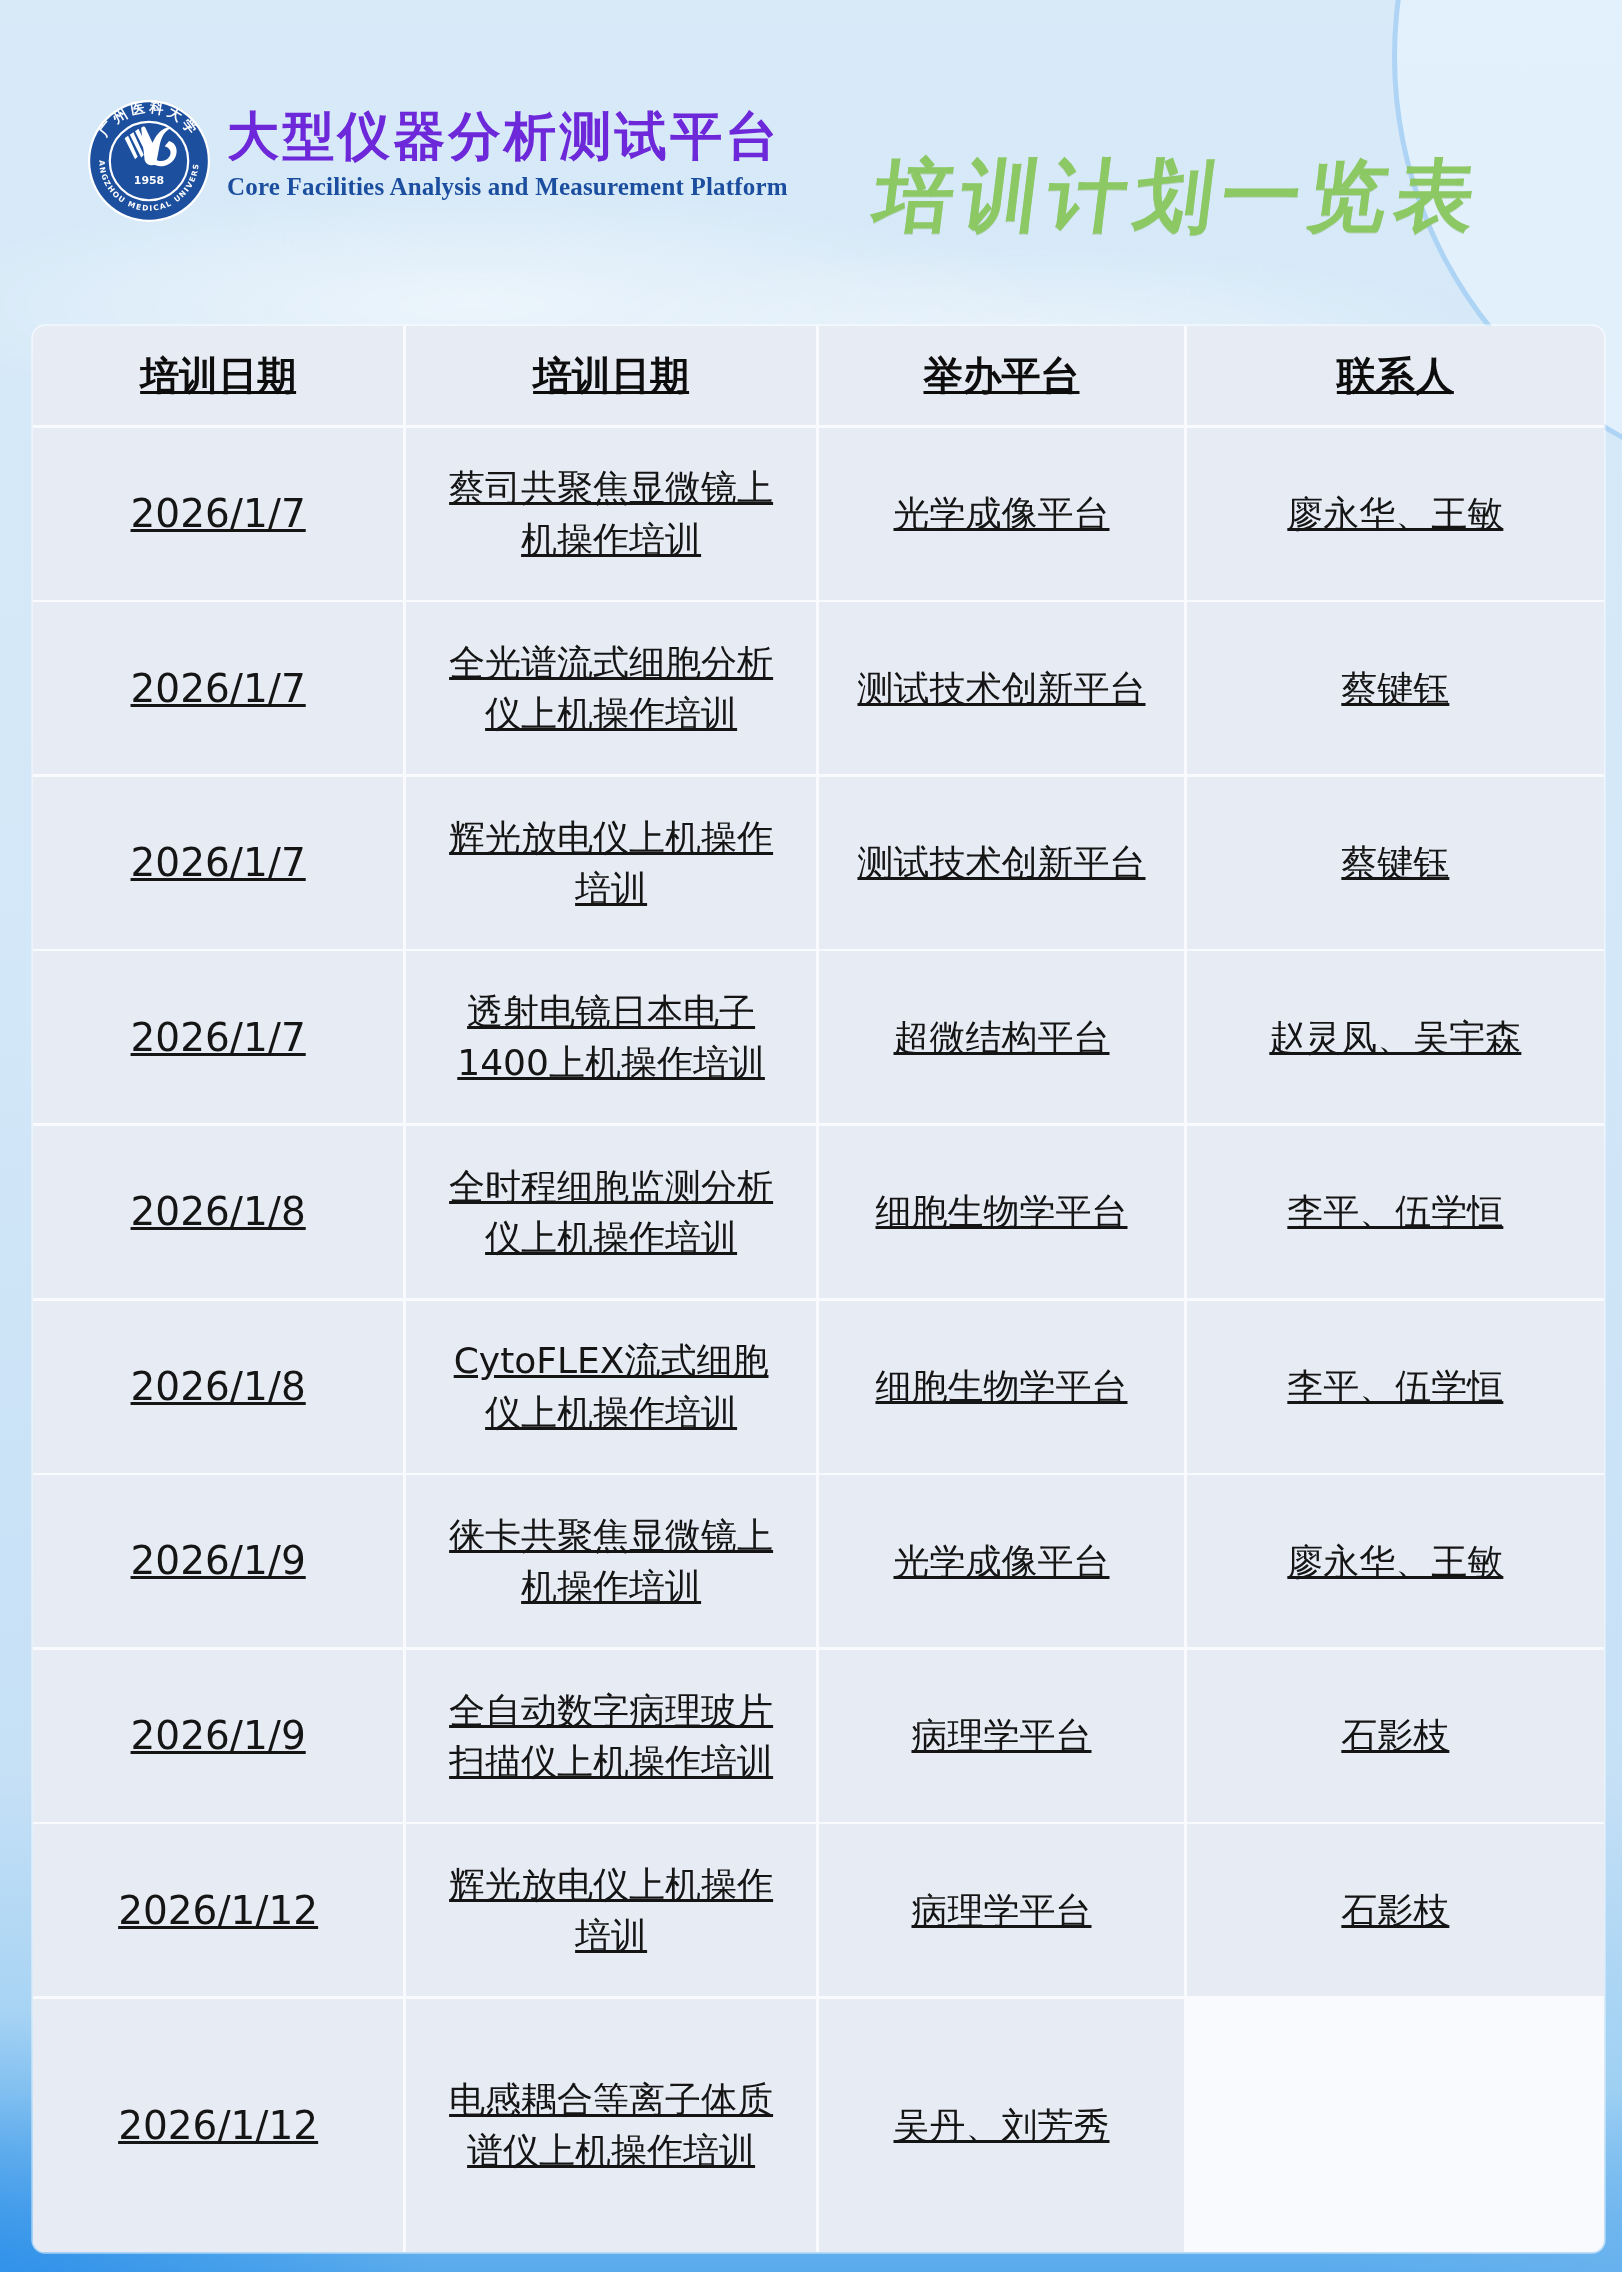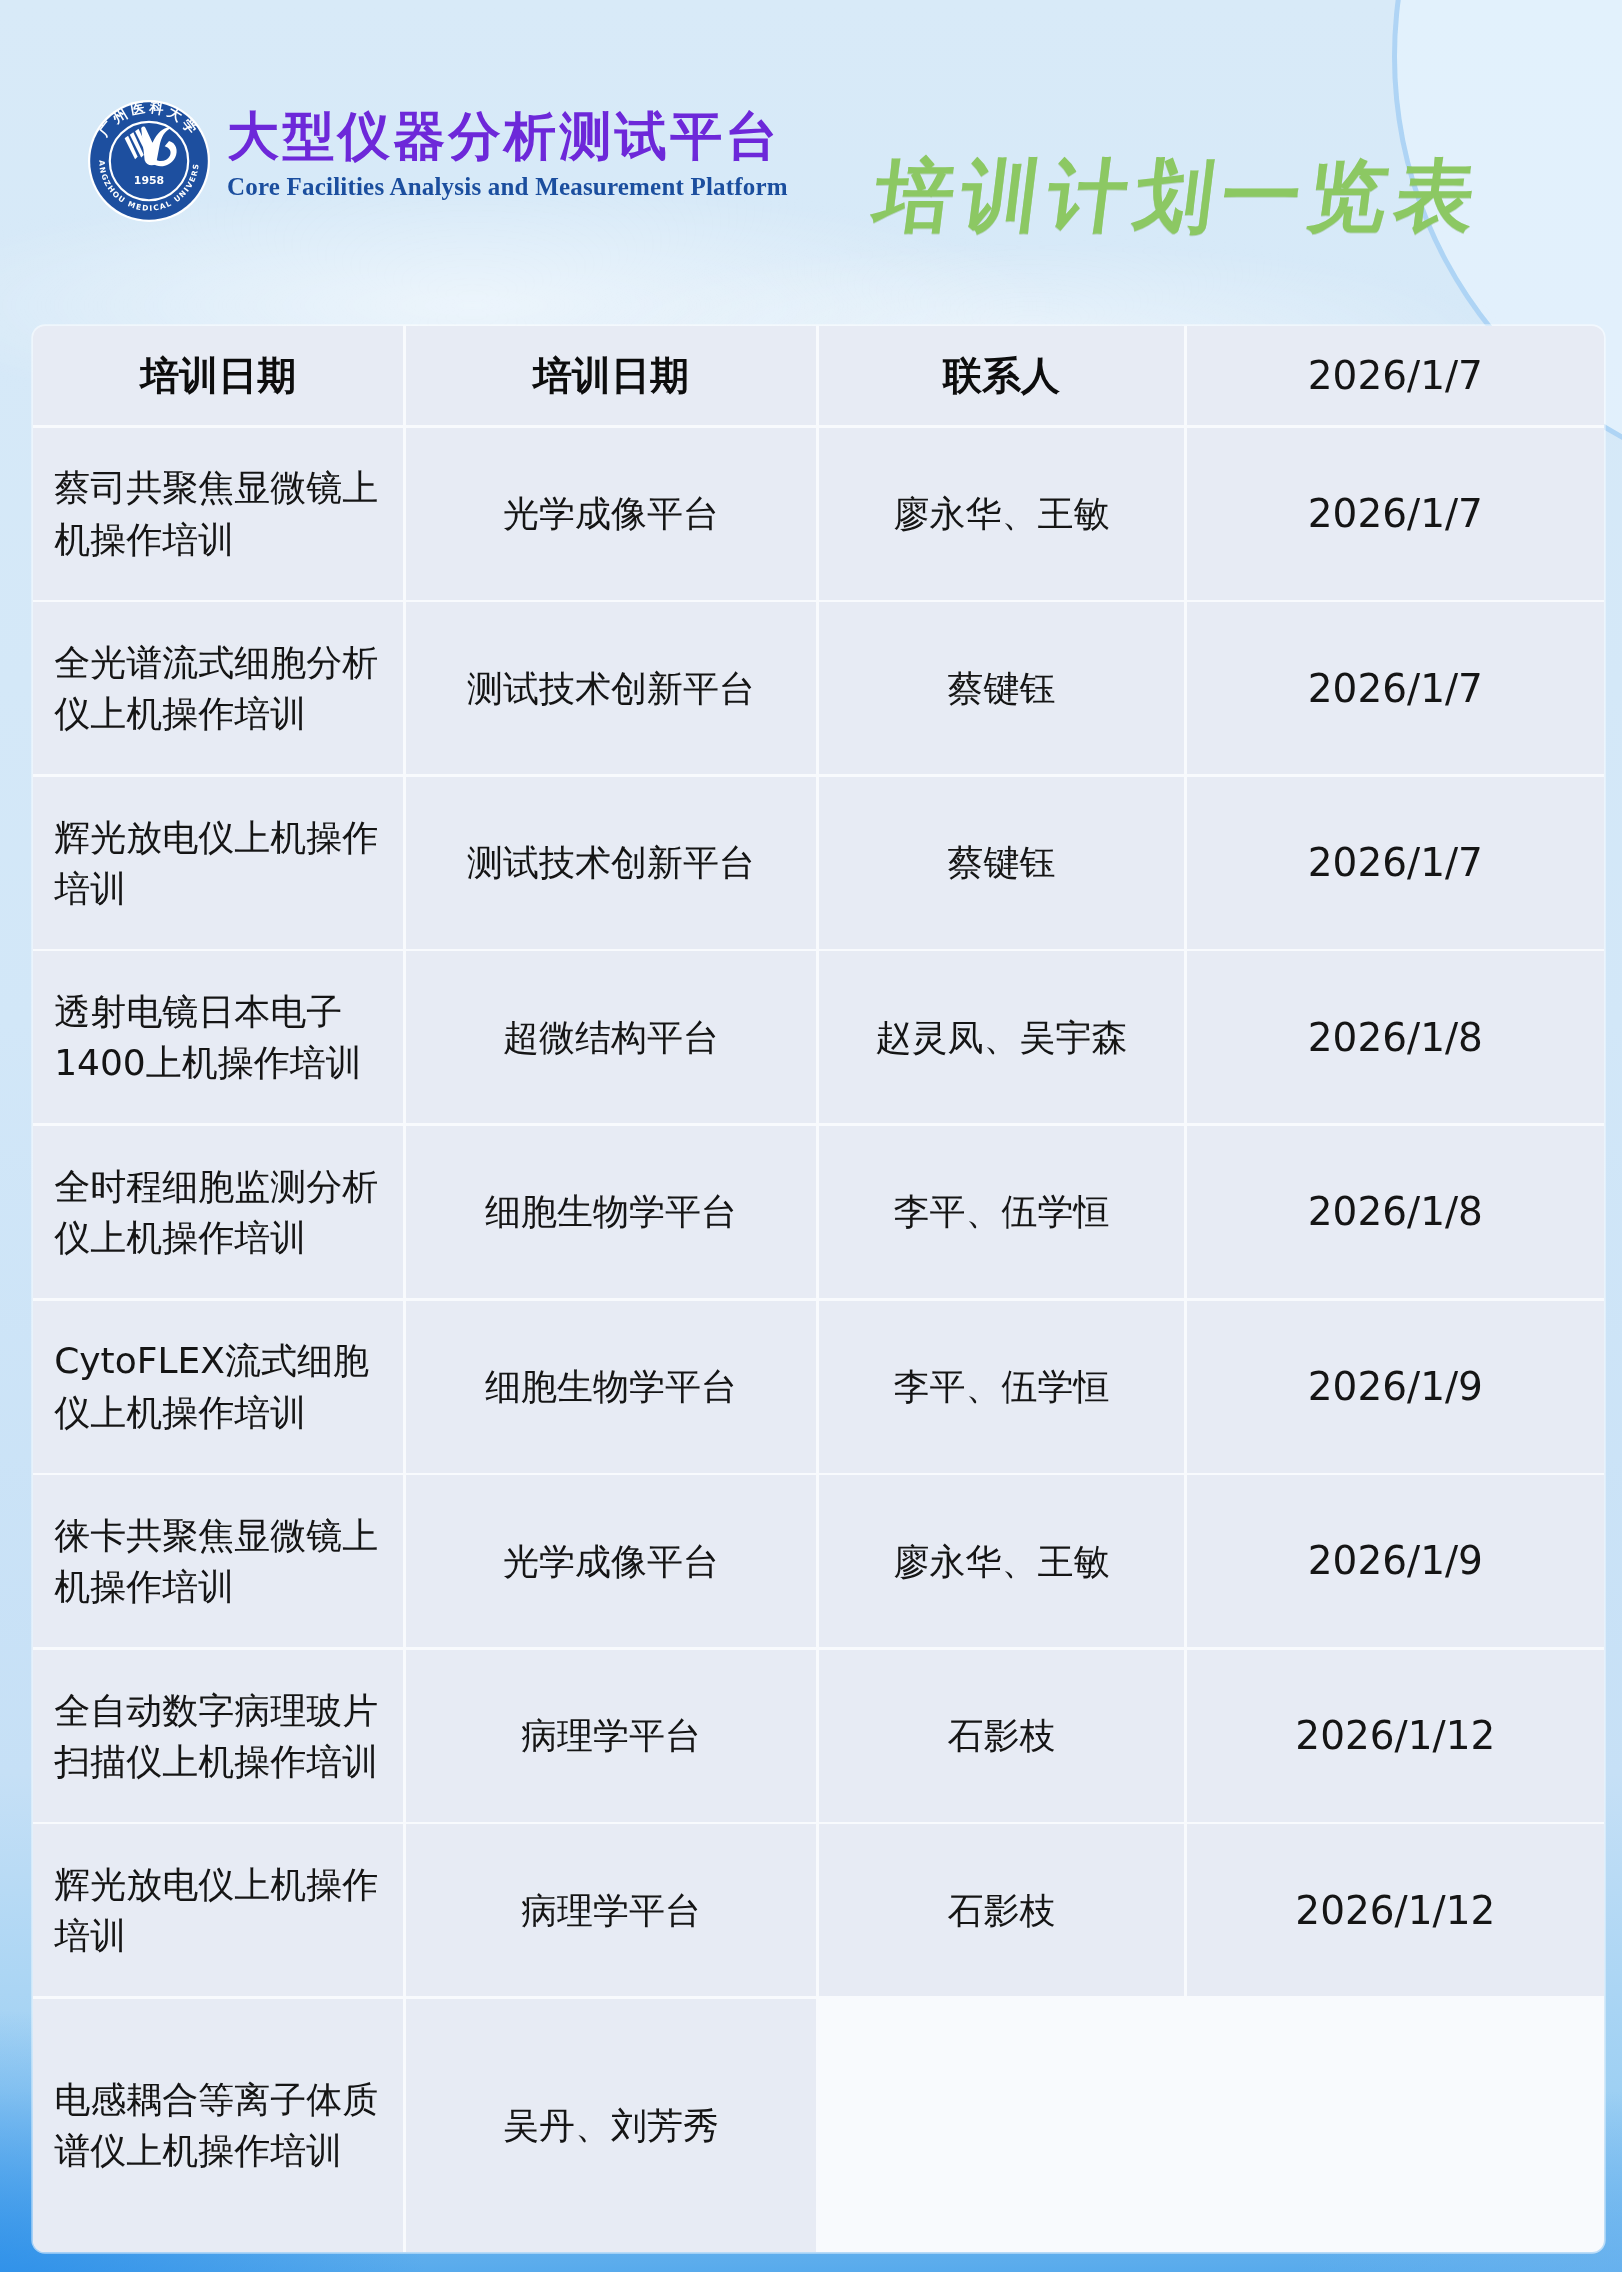--- a/index.html
+++ b/index.html
@@ -53,21 +53,21 @@
     position:absolute;left:33px;top:326px;width:1571px;height:1926px;z-index:2;
     background:#f8fafd;border-radius:12px;overflow:hidden;
     display:grid;
     grid-template-columns:433fr 480fr 427fr 488fr;
     grid-template-rows:99px repeat(9,172px) 1fr;
     gap:2.6px;
     box-shadow:0 0 0 1.7px rgba(255,255,255,0.55);
   }
   .cell{
     background:#e7ebf4;display:flex;align-items:center;justify-content:center;
-    text-align:left;font-size:36px;color:#151515;line-height:1.42;
+    text-align:center;font-size:36px;color:#151515;line-height:1.42;text-decoration:underline;
   }
   .cell.head{font-weight:bold;font-size:39px;color:#0d0d0d;}
   .cell .cell-text{display:inline-block;}
   .cell.col1 .cell-text{max-width:328px;}
   .cell.col0{font-size:39px;}
 </style>
 </head>
 <body>
 
 <div class="bg-corner-glow"></div>
@@ -109,20 +109,23 @@
 
 <div class="page-title">培训计划一览表</div>
 
 <div id="table-grid">
     <div class="cell head col0">
       <span class="cell-text">培训日期</span>
     </div>
     <div class="cell head col1">
       <span class="cell-text">培训日期</span>
     </div>
+    <div class="cell head col2">
+      <span class="cell-text">举办平台</span>
+    </div>
     <div class="cell head col3">
       <span class="cell-text">联系人</span>
     </div>
     <div class="cell col0">
       <span class="cell-text">2026/1/7</span>
     </div>
     <div class="cell col1">
       <span class="cell-text">蔡司共聚焦显微镜上机操作培训</span>
     </div>
     <div class="cell col2">

